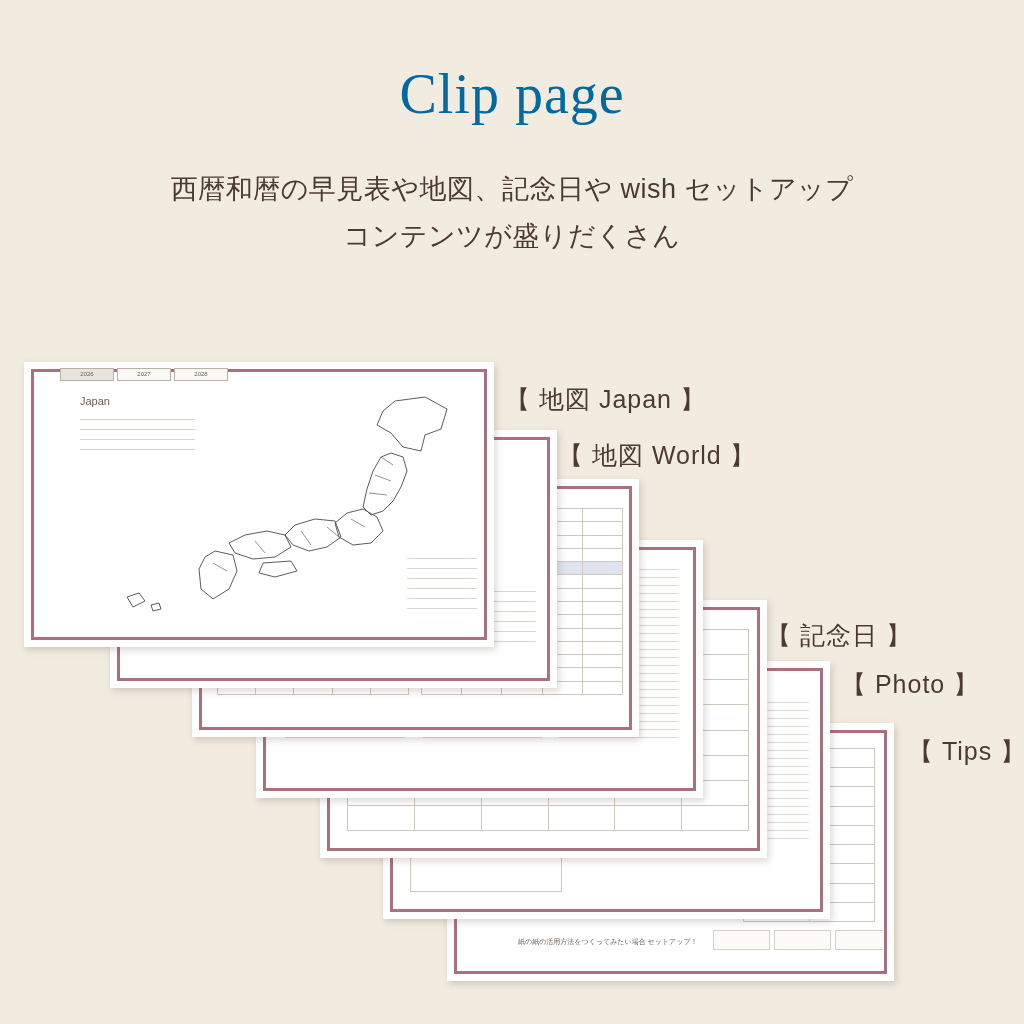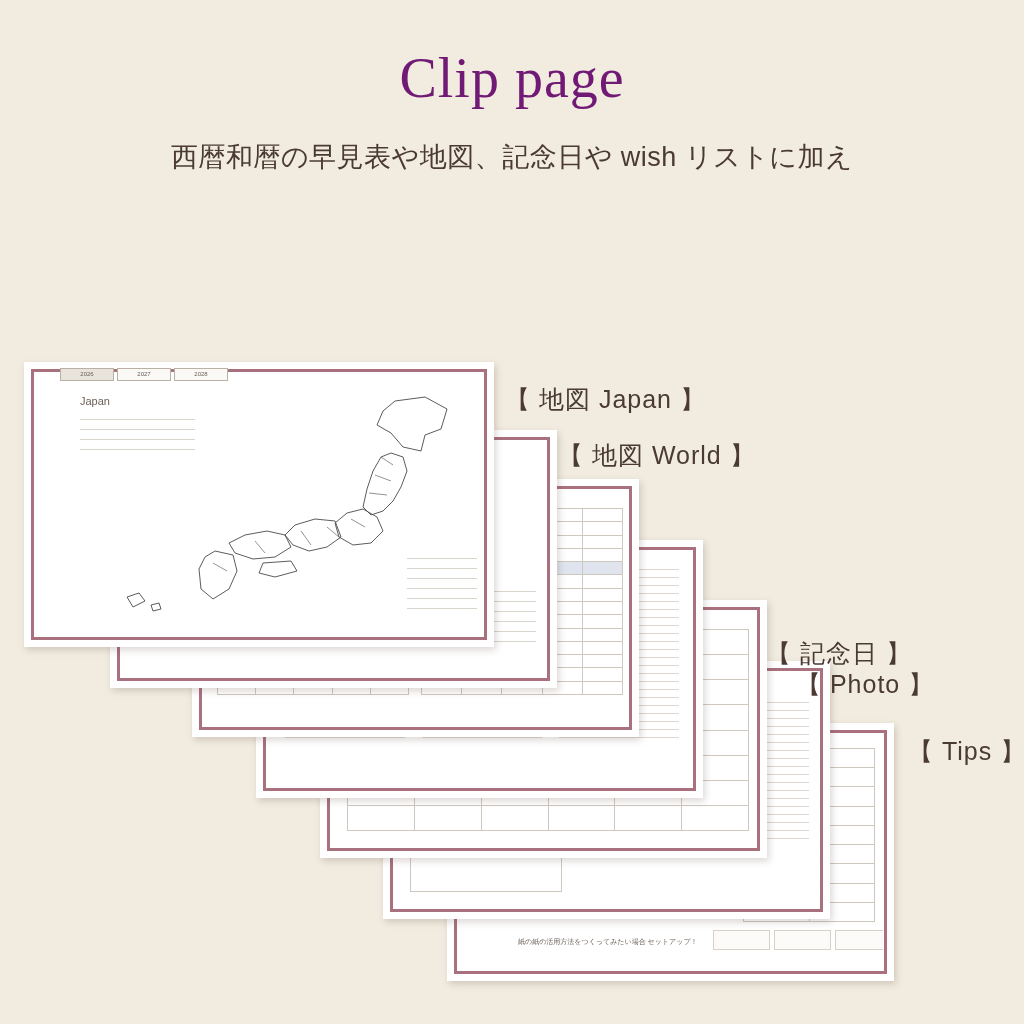--- a/index.html
+++ b/index.html
@@ -17,27 +17,27 @@
 
   
   .header {
     position: absolute;
     top: 0;
     left: 0;
     width: 1024px;
     text-align: center;
   }
   .title {
-    margin: 0;
+    margin: 16px;
     padding-top: 46px;
     font-family: "Liberation Serif", serif;
     font-size: 56px;
     font-weight: 400;
     letter-spacing: 1px;
-    color: #701a75;
+    color: #0369a1;
   }
   .subtitle {
     margin: 0;
     padding-top: 24px;
     font-family: "Liberation Sans", sans-serif;
     font-size: 27px;
     line-height: 1.75;
     color: #4a3a32;
     letter-spacing: 0.5px;
   }
@@ -163,21 +163,22 @@
     width: 330px;
     height: 180px;
   }
 </style>
 </head>
 <body>
 
 <div class="header">
   <h1 class="title">Clip page</h1>
   <div class="subtitle">
-    <span class="line">西暦和暦の早見表や地図、記念日や wish リストに加え</span>
+    <span class="line">西暦和暦の早見表や地図、記念日や wish セットアップ</span>
+    <span class="line">コンテンツが盛りだくさん</span>
   </div>
 </div>
 
 <div class="stack">
 
   <div class="sheet" style="left:447px; top:723px; width:447px; height:258px;">
     <div class="frame"></div>
     <div class="inner">
       <div class="vrules" style="left:18px; top:14px; width:250px;">
         <div class="r" style="width:100%"></div>
@@ -620,16 +621,16 @@
         <div class="r" style="width:100%"></div>
         <div class="r" style="width:100%"></div>
       </div>
     </div>
   </div>
 </div>
 
 <div class="callouts">
   <div class="callout" style="left:558px; top:439px;">【 地図 World 】</div>
   <div class="callout" style="left:505px; top:383px;">【 地図 Japan 】</div>
-  <div class="callout" style="left:766px; top:637px;">【 記念日 】</div>
-  <div class="callout" style="left:796px; top:668px;">【 Photo 】</div>
+  <div class="callout" style="left:766px; top:619px;">【 記念日 】</div>
+  <div class="callout" style="left:841px; top:668px;">【 Photo 】</div>
   <div class="callout" style="left:908px; top:735px;">【 Tips 】</div>
 </div>
 
 </body></html>

